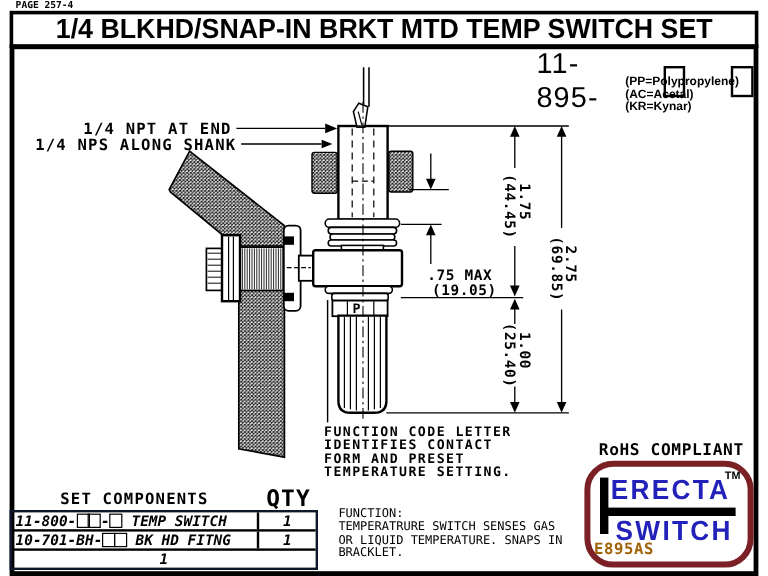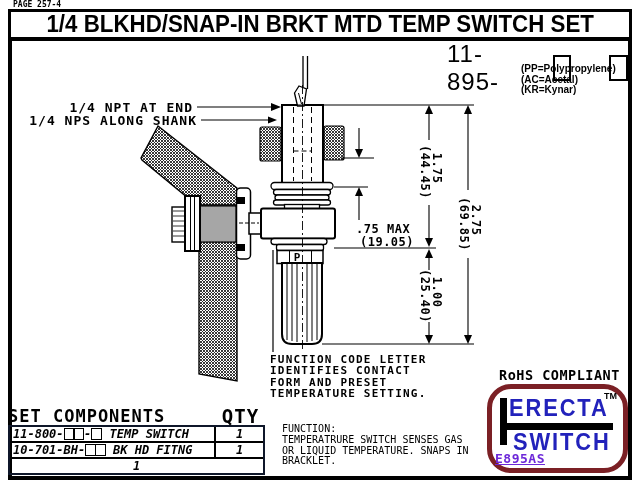--- a/index.html
+++ b/index.html
@@ -30,25 +30,25 @@
   #rohs{left:499px;top:367px;font:bold 13.5px "DejaVu Sans Mono",monospace;letter-spacing:.5px;}
 
   #logo{left:487px;top:384px;width:131px;height:79px;border:5px solid #7b2025;border-radius:24px;background:#fff;}
   #logo .lbar-v{position:absolute;left:8px;top:9px;width:7px;height:47px;background:#000;}
   #logo .lbar-h{position:absolute;left:8px;top:34px;width:113px;height:7px;background:#000;}
   #logo .l1{position:absolute;left:17px;top:6px;font:bold 23px "Liberation Sans",sans-serif;
             letter-spacing:2px;color:#2222bb;transform:scaleX(.95);transform-origin:left;}
   #logo .l2{position:absolute;left:21px;top:40px;font:bold 23px "Liberation Sans",sans-serif;
             letter-spacing:2px;color:#2222bb;transform:scaleX(.95);transform-origin:left;}
   #logo .tm{position:absolute;right:6px;top:2px;font:bold 9px "Liberation Sans",sans-serif;color:#000;}
-  #logo .code{position:absolute;left:3px;bottom:2px;font:bold 13px "DejaVu Sans Mono",monospace;color:#6d28d9;letter-spacing:.5px;text-decoration:underline;}
+  #logo .code{position:absolute;left:3px;bottom:2px;font:bold 13px "DejaVu Sans Mono",monospace;color:#a16207;letter-spacing:.5px;}
 
   #set-table{left:8px;top:407px;width:257px;font:bold 12px "DejaVu Sans Mono",monospace;}
   #set-table .hdr{display:flex;height:18px;align-items:center;}
-  #set-table .hdr .hl{width:208px;font-size:17px;letter-spacing:1px;}
+  #set-table .hdr .hl{width:208px;text-align:center;font-size:13px;letter-spacing:1px;}
   #set-table .hdr .hr{width:49px;text-align:center;font-size:19px;letter-spacing:1px;}
   #set-table .rows{border:2px solid #0f172a;font-style:italic;}
   #set-table .row{display:flex;height:14px;align-items:center;}
   #set-table .row+.row{border-top:2px solid #000;}
   #set-table .pc{width:206px;border-right:2px solid #000;height:100%;display:flex;align-items:center;
                  padding-left:3px;box-sizing:border-box;white-space:nowrap;}
   #set-table .qc{flex:1;text-align:center;}
   .cbox{display:inline-block;width:9px;height:10px;border:1.5px solid #000;vertical-align:-1px;}
   .cbox+.cbox{margin-left:-1.5px;}
 

